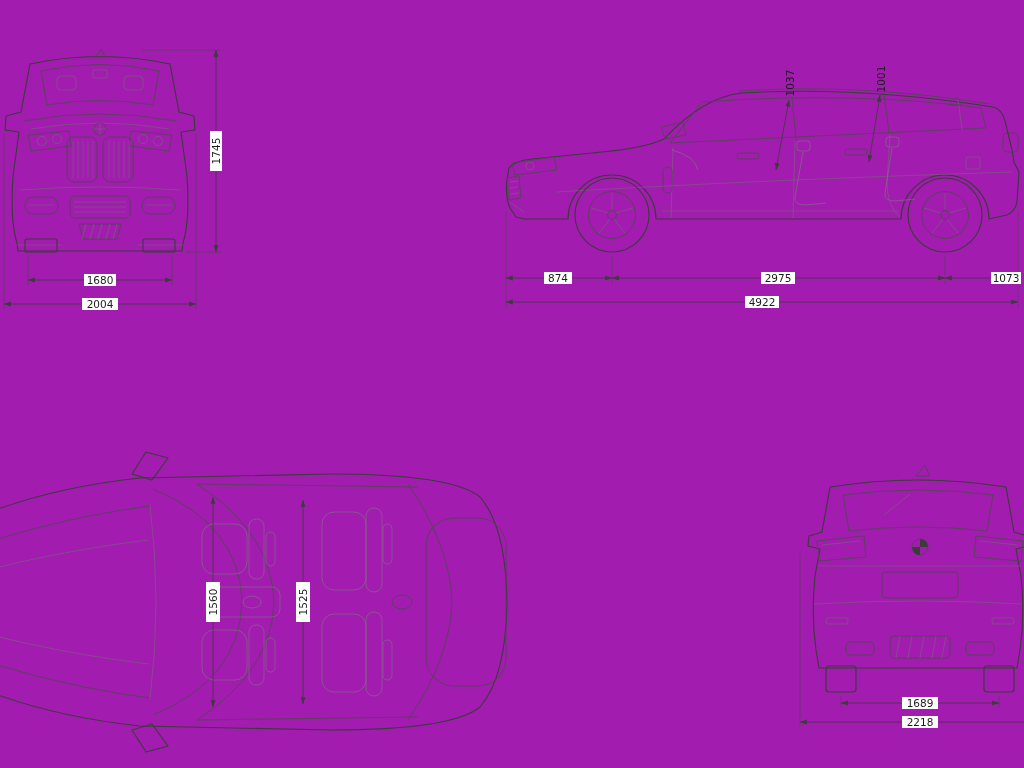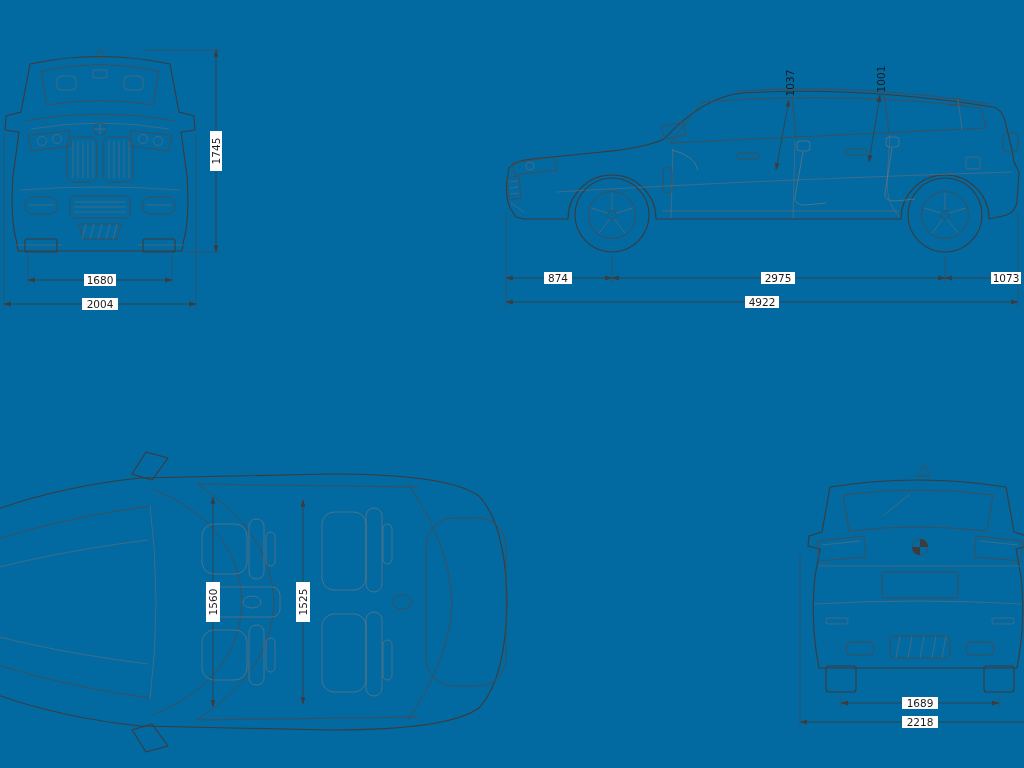--- a/index.html
+++ b/index.html
@@ -1,16 +1,16 @@
 <!DOCTYPE html>
 <html><head>
 <meta charset="utf-8">
 <style>
   html,body { margin:0; padding:0; background:#ffffff; }
-  .stage { position:relative; width:1024px; height:768px; background:#0369a1; overflow:hidden; }
+  .stage { position:relative; width:1024px; height:768px; background:#a21caf; overflow:hidden; }
   svg text { font-family:"DejaVu Sans", sans-serif; }
   .outline { fill:none; stroke:#3c3c3c; stroke-width:1.1; stroke-linejoin:round; stroke-linecap:round; }
   .detail  { fill:none; stroke:#4a4a4a; stroke-width:0.8; stroke-linejoin:round; }
   .thin    { fill:none; stroke:#6f6f6f; stroke-width:0.55; }
   .seat    { fill:none; stroke:#7a7a7a; stroke-width:0.6; }
   .dim     { fill:none; stroke:#3c3c3c; stroke-width:0.8; }
   .ext     { fill:none; stroke:#4a4a4a; stroke-width:0.6; }
   .lblbg   { fill:#ffffff; }
   .dimtxt  { font-size:10.5px; fill:#1b1b1b; text-anchor:middle; dominant-baseline:central; }
   .darkfill{ fill:#3c3c3c; stroke:none; }

